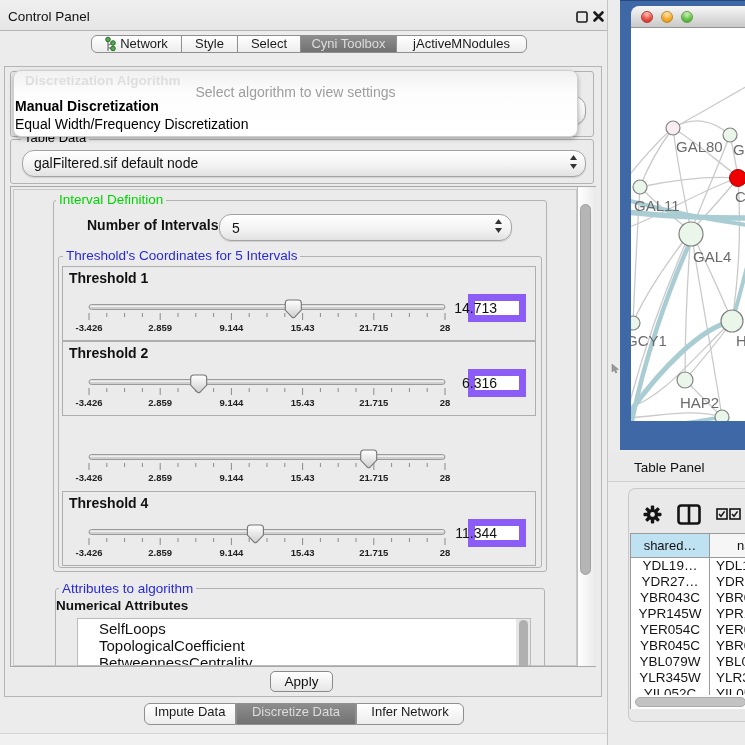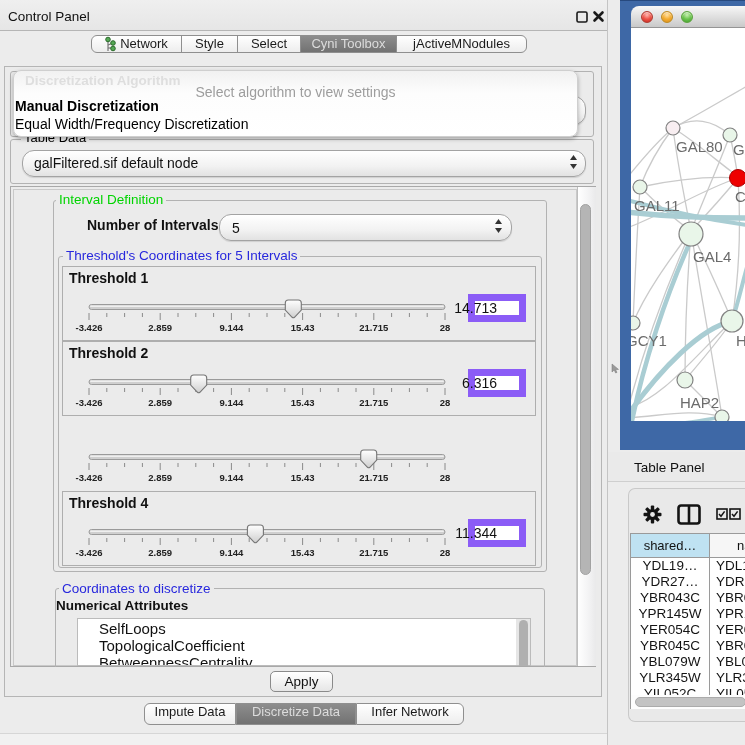--- a/index.html
+++ b/index.html
@@ -235,21 +235,21 @@
       <text x="20.0" y="34" font-size="9.5" font-weight="bold" fill="#222" text-anchor="middle" font-family="Liberation Sans,sans-serif">-3.426</text>
       <text x="91.2" y="34" font-size="9.5" font-weight="bold" fill="#222" text-anchor="middle" font-family="Liberation Sans,sans-serif">2.859</text>
       <text x="162.4" y="34" font-size="9.5" font-weight="bold" fill="#222" text-anchor="middle" font-family="Liberation Sans,sans-serif">9.144</text>
       <text x="233.6" y="34" font-size="9.5" font-weight="bold" fill="#222" text-anchor="middle" font-family="Liberation Sans,sans-serif">15.43</text>
       <text x="304.8" y="34" font-size="9.5" font-weight="bold" fill="#222" text-anchor="middle" font-family="Liberation Sans,sans-serif">21.715</text>
       <text x="376.0" y="34" font-size="9.5" font-weight="bold" fill="#222" text-anchor="middle" font-family="Liberation Sans,sans-serif">28</text>
       <path d="M 178.4 13 L 178.4 6 Q 178.4 3 181.4 3 L 191.4 3 Q 194.4 3 194.4 6 L 194.4 13 L 187.6 20.3 Q 186.4 21.2 185.2 20.3 Z" fill="url(#tg3)" stroke="#757575" stroke-width="1.1"></path>
     </svg>
 
 <div class="grp" style="left:55px;top:588px;width:488px;height:100px"></div>
-<div class="gt" style="left:59px;top:582px;color:#2828dd">Coordinates to discretize</div>
+<div class="gt" style="left:59px;top:582px;color:#2828dd">Attributes to algorithm</div>
 <div class="ab" style="left:56px;top:598px;font-size:13.5px;font-weight:bold;color:#111">Numerical Attributes</div>
 <div class="ab" style="left:77px;top:618px;width:439px;height:48px;background:#fff;border:1px solid #bbb;border-right:none;box-sizing:border-box;overflow:hidden">
   <div style="font-size:15px;color:#111;padding:1px 0 0 21px;line-height:17px">SelfLoops<br>TopologicalCoefficient<br>BetweennessCentrality</div>
 </div>
 <div class="ab" style="left:516px;top:618px;width:15px;height:48px;background:#e6e6e6;border:1px solid #bbb;border-left:none;box-sizing:border-box"></div>
 <div class="ab" style="left:519px;top:620px;width:9px;height:46px;background:#b0b0b0;border-radius:5px 5px 0 0"></div>
 
 <div class="ab" style="left:5px;top:667px;width:595px;height:29px;background:#ebebeb"></div>
 <div class="ab" style="left:270px;top:671px;width:63px;height:21px;border:1px solid #8a8a8a;border-radius:5px;background:linear-gradient(#ffffff,#e6e6e6);box-sizing:border-box;display:flex;align-items:center;justify-content:center;font-size:13.5px;color:#111">Apply</div>
 

